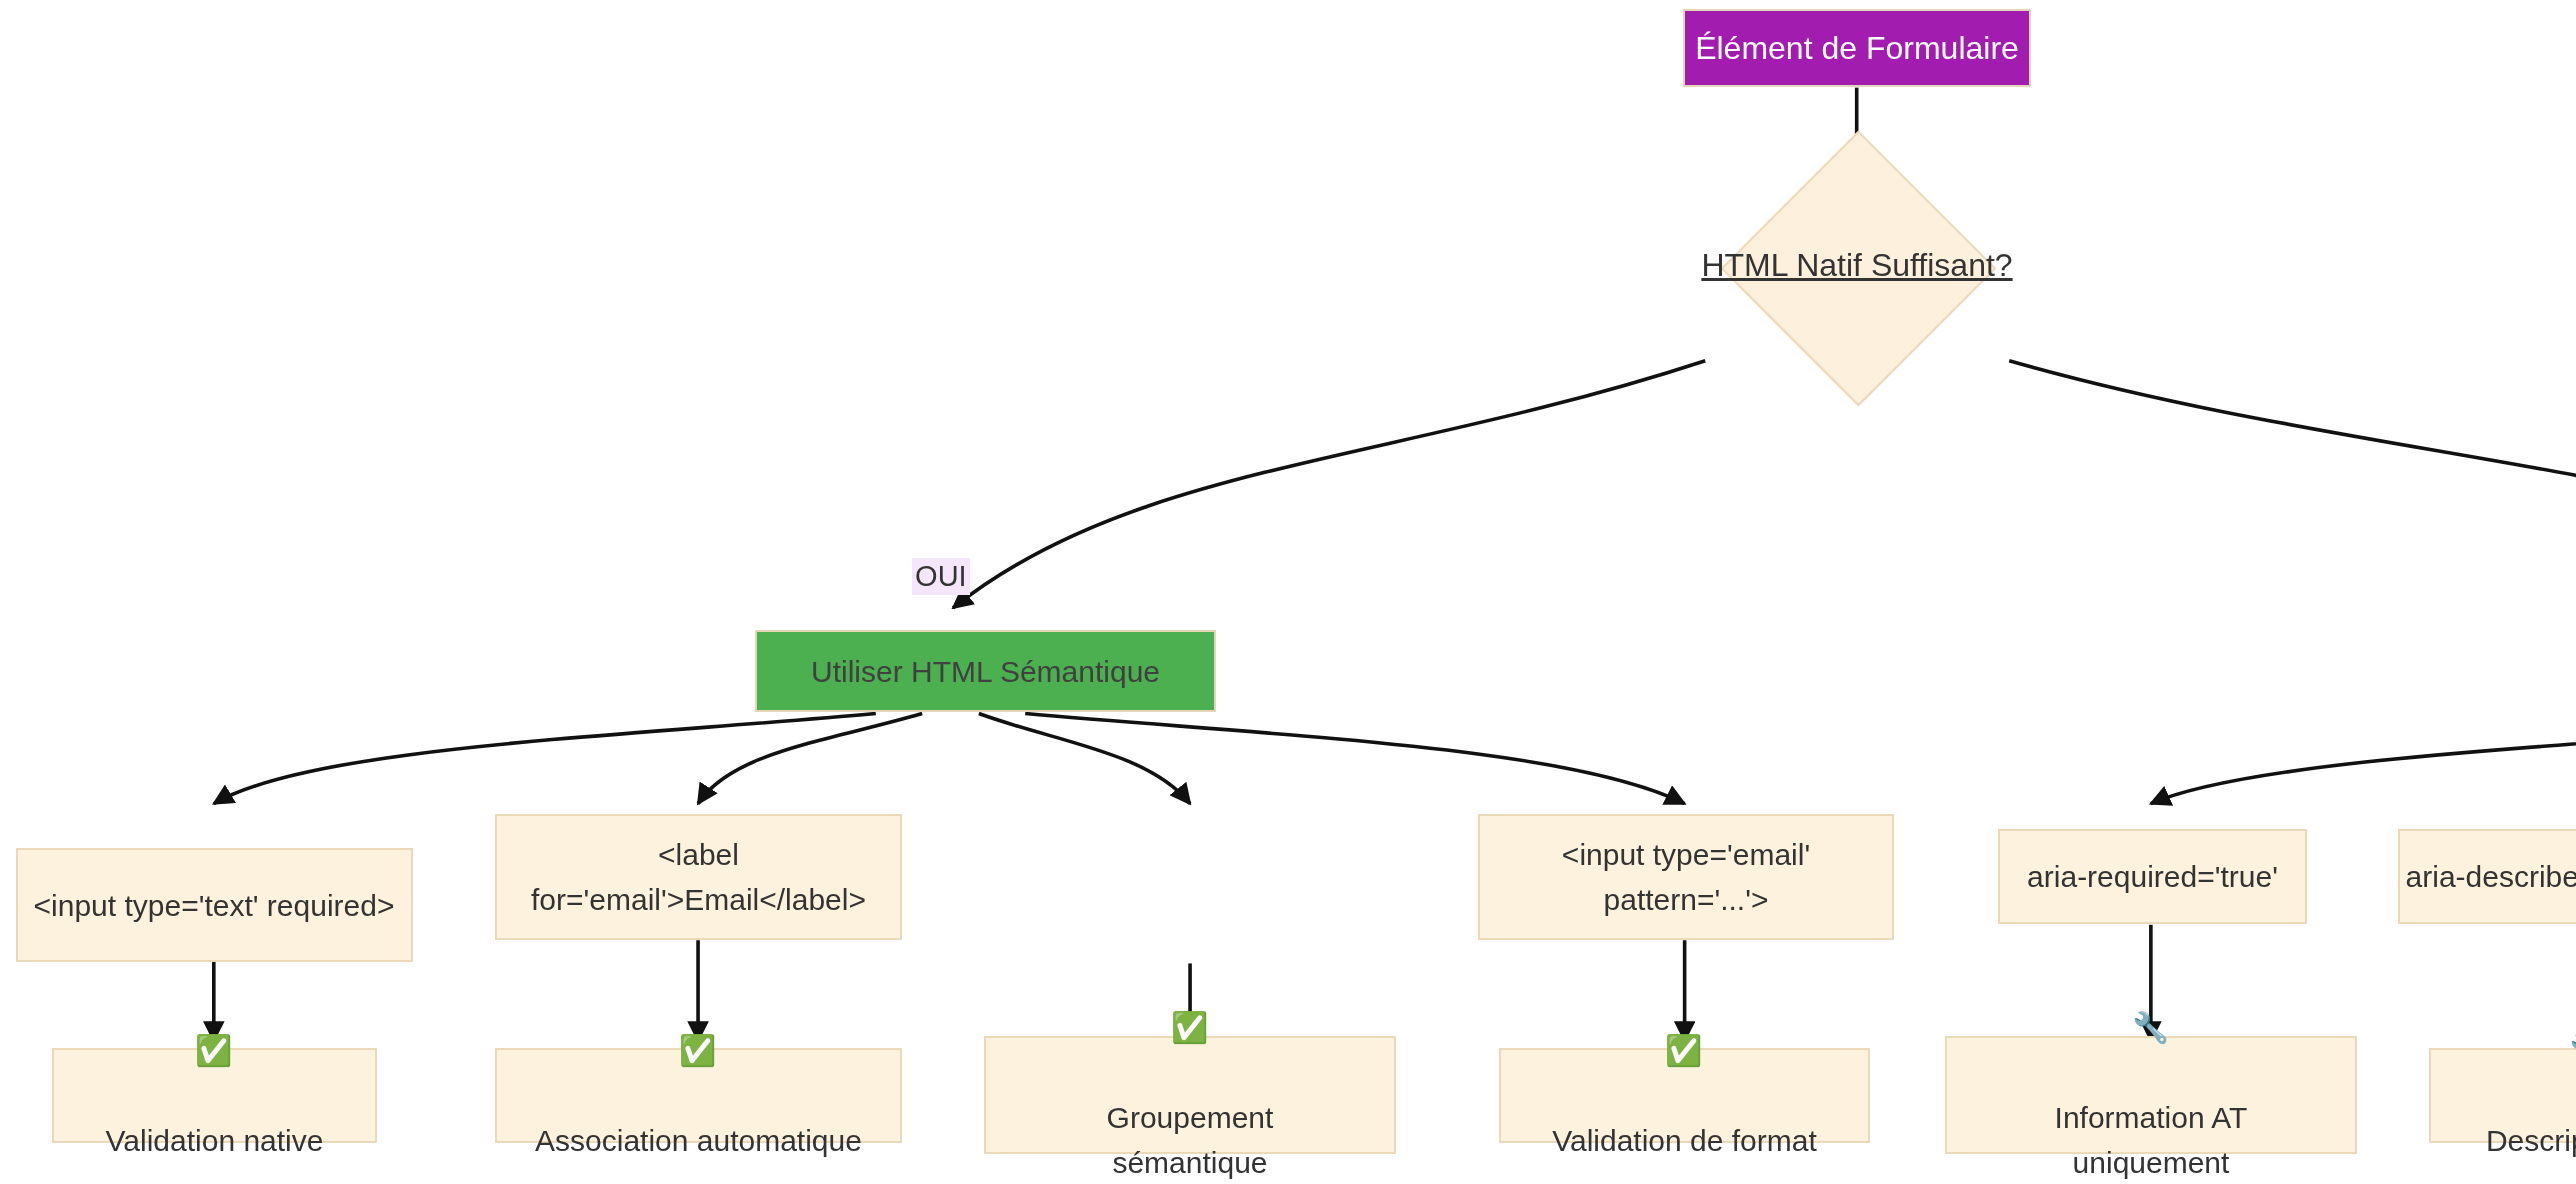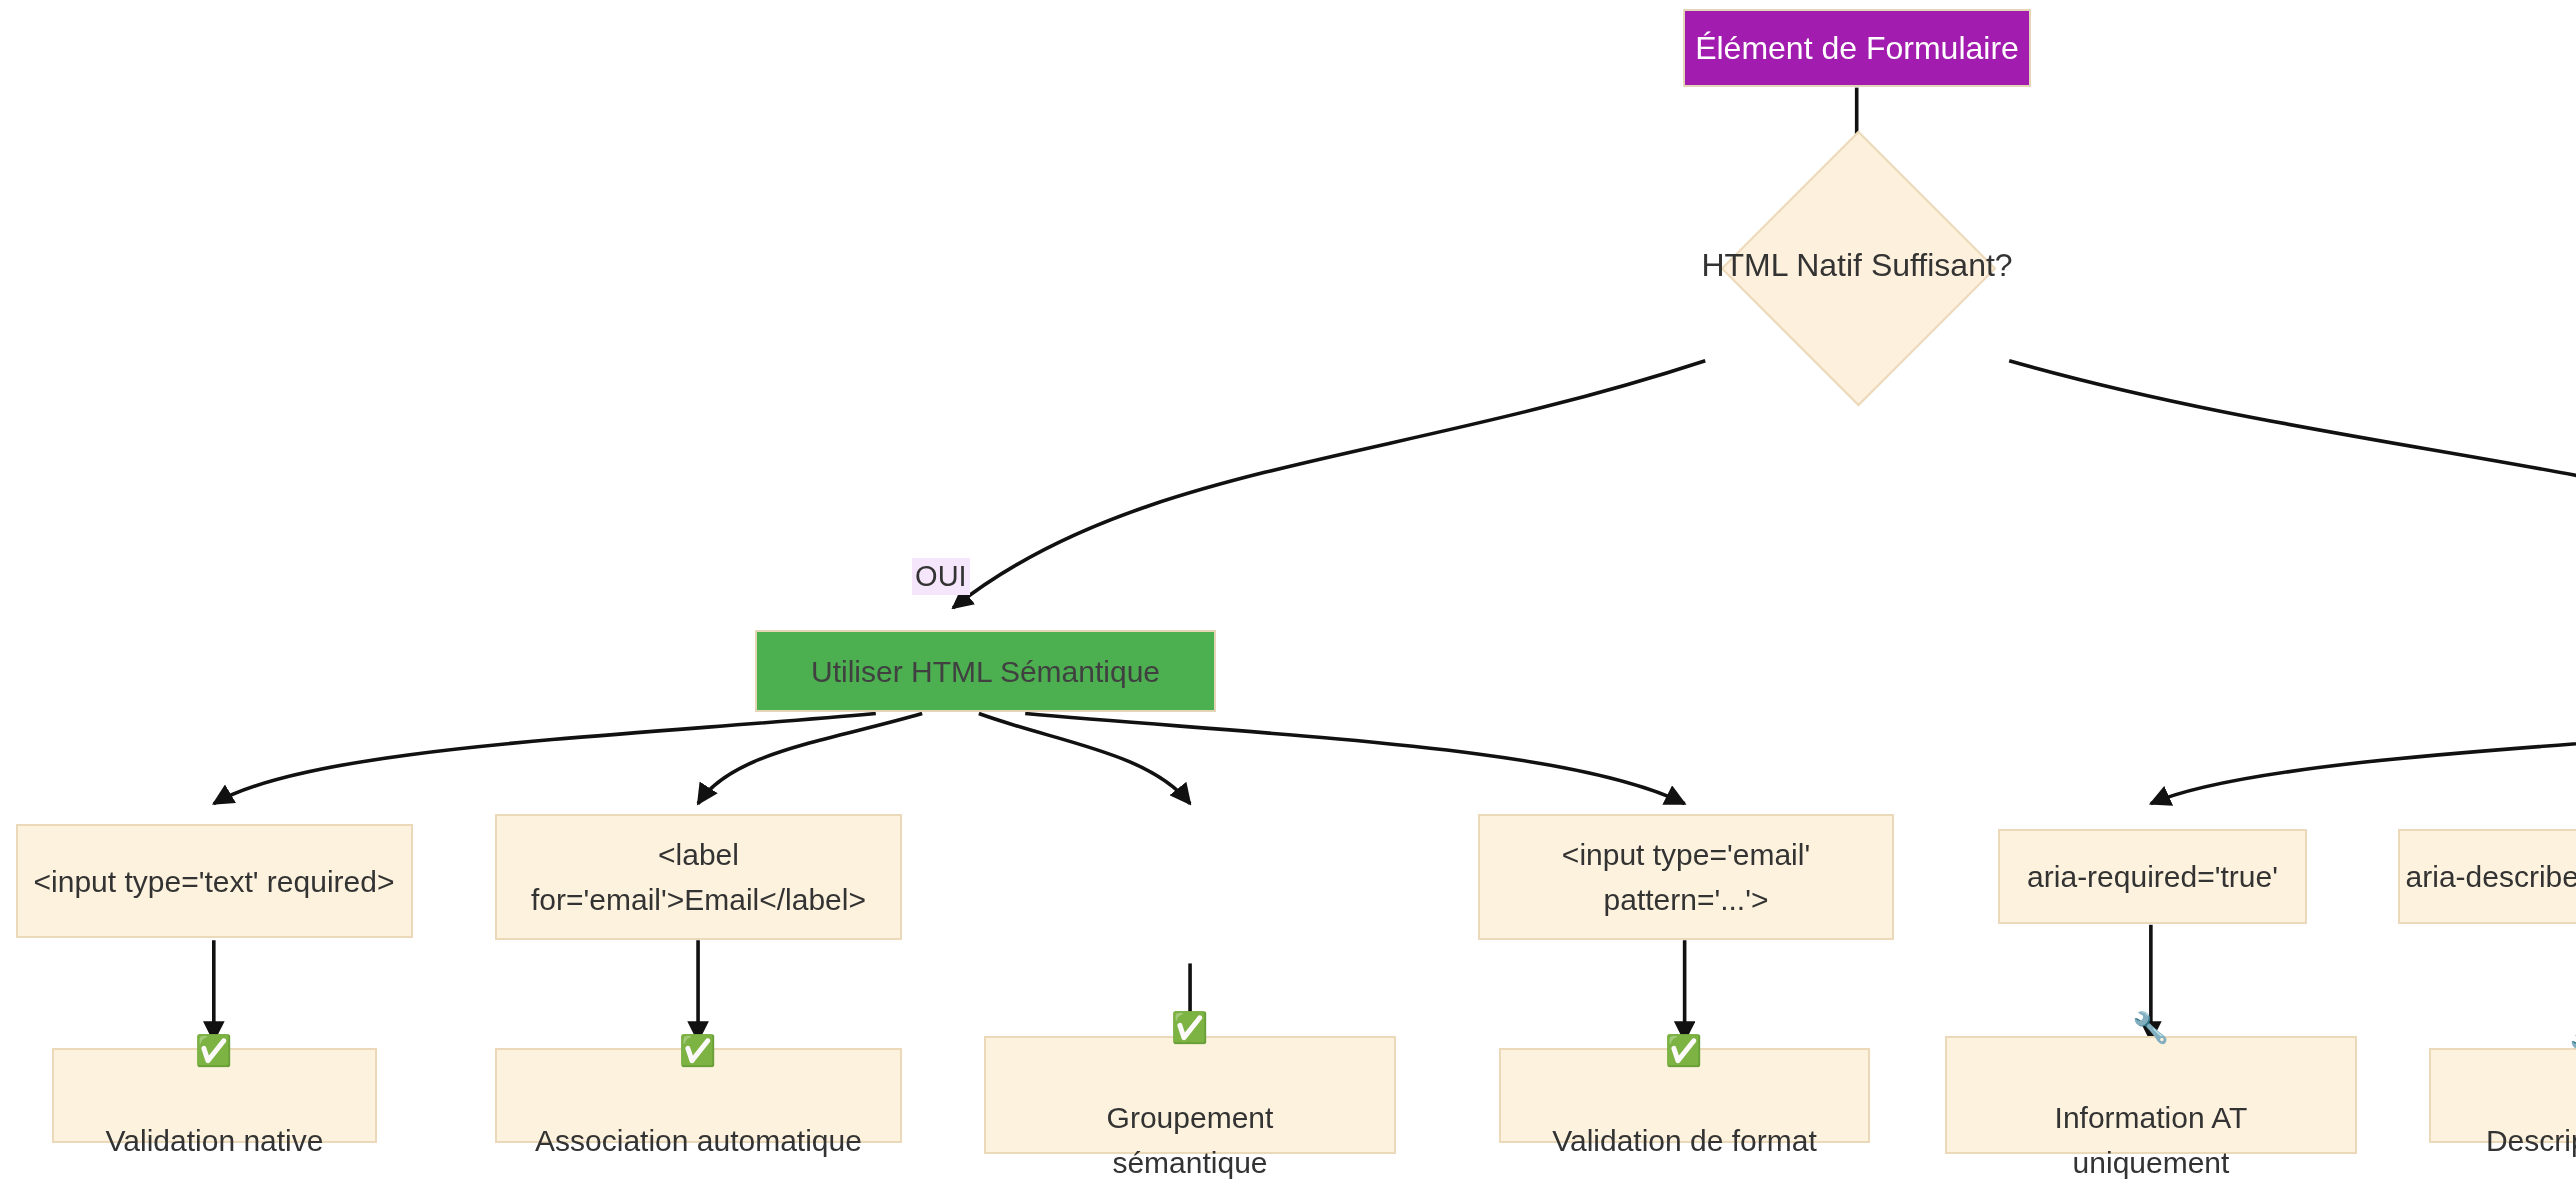--- a/index.html
+++ b/index.html
@@ -28,21 +28,21 @@
   }
   .diamond-shape{
     position:absolute;
     background:#fdf0dc;
     border:2.6px solid #ecd9b9;
     transform:rotate(45deg);
   }
   .diamond-label{
     position:absolute;
     display:flex;align-items:center;justify-content:center;
-    color:#333333;font-size:32px;white-space:nowrap;
+    color:#333333;font-size:32px;white-space:nowrap;text-decoration:underline;
   }
   .n-green{
     background:#4caf50;border:2.6px solid #e4d5b7;color:#404040;font-size:30px;
   }
   .n-beige{
     background:#fdf2dd;border:2.6px solid #ecd9b9;color:#333333;font-size:30px;
   }
   .edge-label{
     position:absolute;
     background:#f5e6fb;
@@ -106,21 +106,21 @@
   </div>
 
   <div class="edge-label" style="left:912px;top:549px;margin-top:9px;">
     <span>OUI</span>
   </div>
 
   <div class="node n-green" style="left:755px;top:630px;width:461px;height:82px;">
     <span>Utiliser HTML Sémantique</span>
   </div>
 
-  <div class="node n-beige" style="left:15.5px;top:824px;width:397px;height:114px;align-items:center;">
+  <div class="node n-beige" style="left:15.5px;top:848px;width:397px;height:114px;align-items:center;">
     <span class="lines">
       <span>&lt;input type='text' required&gt;</span>
     </span>
   </div>
 
   <div class="node n-beige" style="left:495px;top:814px;width:407px;height:126px;">
     <span class="lines">
       <span>&lt;label</span>
       <span>for='email'&gt;Email&lt;/label&gt;</span>
     </span>

